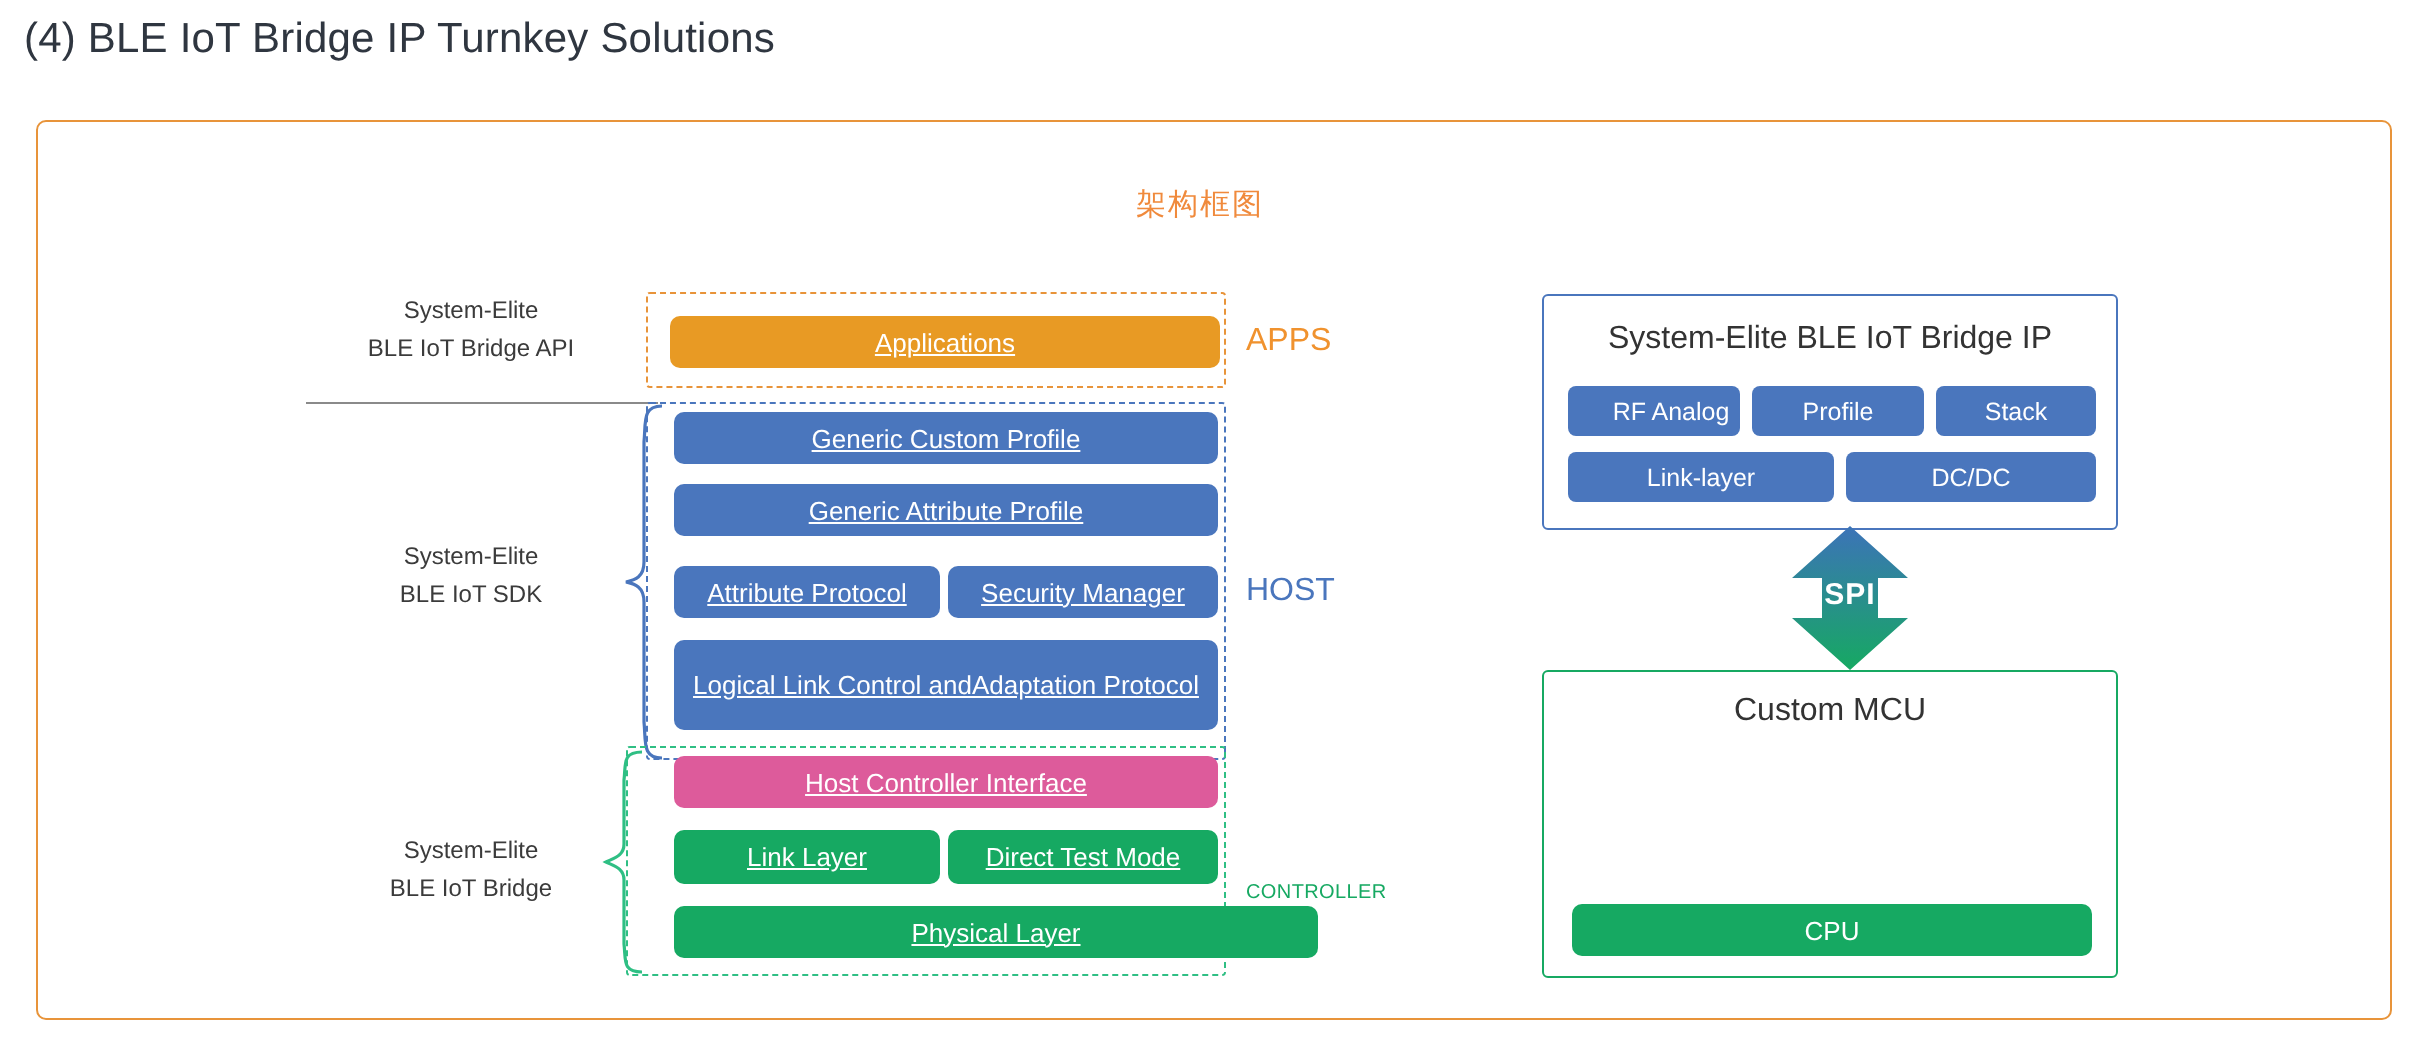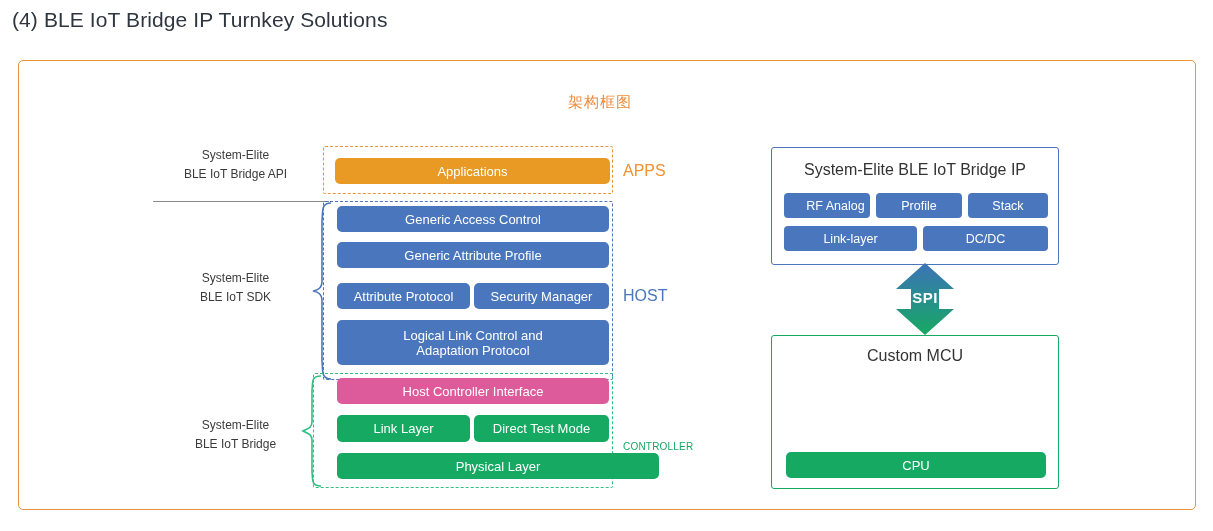--- a/index.html
+++ b/index.html
@@ -51,21 +51,21 @@
   .zone{position:absolute;box-sizing:border-box;border-radius:2px;}
   #zone-apps{left:322px;top:145px;width:290px;height:48px;border:1.6px dashed #E8943A;}
   #zone-host{left:322px;top:200px;width:290px;height:179px;border:1.6px dashed #4A76BD;}
   #zone-ctrl{left:312px;top:372px;width:300px;height:115px;border:1.6px dashed #2FBF84;}
 
   
   .box{
     position:absolute;box-sizing:border-box;
     display:flex;align-items:center;justify-content:center;
     text-align:left;color:#ffffff;
-    font-size:13px;border-radius:5px;line-height:15px;
+    font-size:13px;border-radius:5px;line-height:15px;text-decoration:underline;
   }
   .blue{background:#4A76BD;}
   .orange{background:#E89A24;}
   .pink{background:#DD5B9B;}
   .green{background:#16A962;}
 
   #box-applications{left:334px;top:157px;width:275px;height:26px;}
   #box-gap{left:336px;top:205px;width:272px;height:26px;}
   #box-gatt{left:336px;top:241px;width:272px;height:26px;}
   #box-attp{left:336px;top:282px;width:133px;height:26px;}
@@ -158,26 +158,26 @@
   <svg class="brace" style="left:282px;top:313px;" width="22" height="114" viewBox="0 0 22 114">
     <path d="M20 2 C10 2 12 8 11 16 L11 48 C11 54 6 55 2 57 C6 59 11 60 11 66 L11 98 C12 106 10 112 20 112" fill="none" stroke="#2FBF84" stroke-width="1.6"></path>
   </svg>
 
   <div class="zone" id="zone-apps" style="left:304px;top:85px;"></div>
   <div class="zone" id="zone-host" style="left:304px;top:140px;"></div>
   <div class="zone" id="zone-ctrl" style="left:294px;top:312px;"></div>
 
   <div class="box orange" id="box-applications" style="left:316px;top:97px;">Applications</div>
 
-  <div class="box blue" id="box-gap" style="left:318px;top:145px;">Generic Access Control</div>
+  <div class="box blue" id="box-gap" style="left:318px;top:145px;">Generic Custom Profile</div>
   <div class="box blue" id="box-gatt" style="left:318px;top:181px;">Generic Attribute Profile</div>
   <div class="box blue" id="box-attp" style="left:318px;top:222px;">Attribute Protocol</div>
   <div class="box blue" id="box-secmgr" style="left:455px;top:222px;">Security Manager</div>
 
-  <div class="box blue" id="box-l2cap" style="left:318px;top:259px;flex-direction:column;">
+  <div class="box blue" id="box-l2cap" style="left:318px;top:259px;flex-direction:row;">
     <div>Logical Link Control and</div>
     <div>Adaptation Protocol</div>
   </div>
 
   <div class="box pink" id="box-hci" style="left:318px;top:317px;">Host Controller Interface</div>
 
   <div class="box green" id="box-linklayer" style="left:318px;top:354px;">Link Layer</div>
   <div class="box green" id="box-dtm" style="left:455px;top:354px;">Direct Test Mode</div>
   <div class="box green" id="box-phy" style="left:318px;top:392px;">Physical Layer</div>
 

